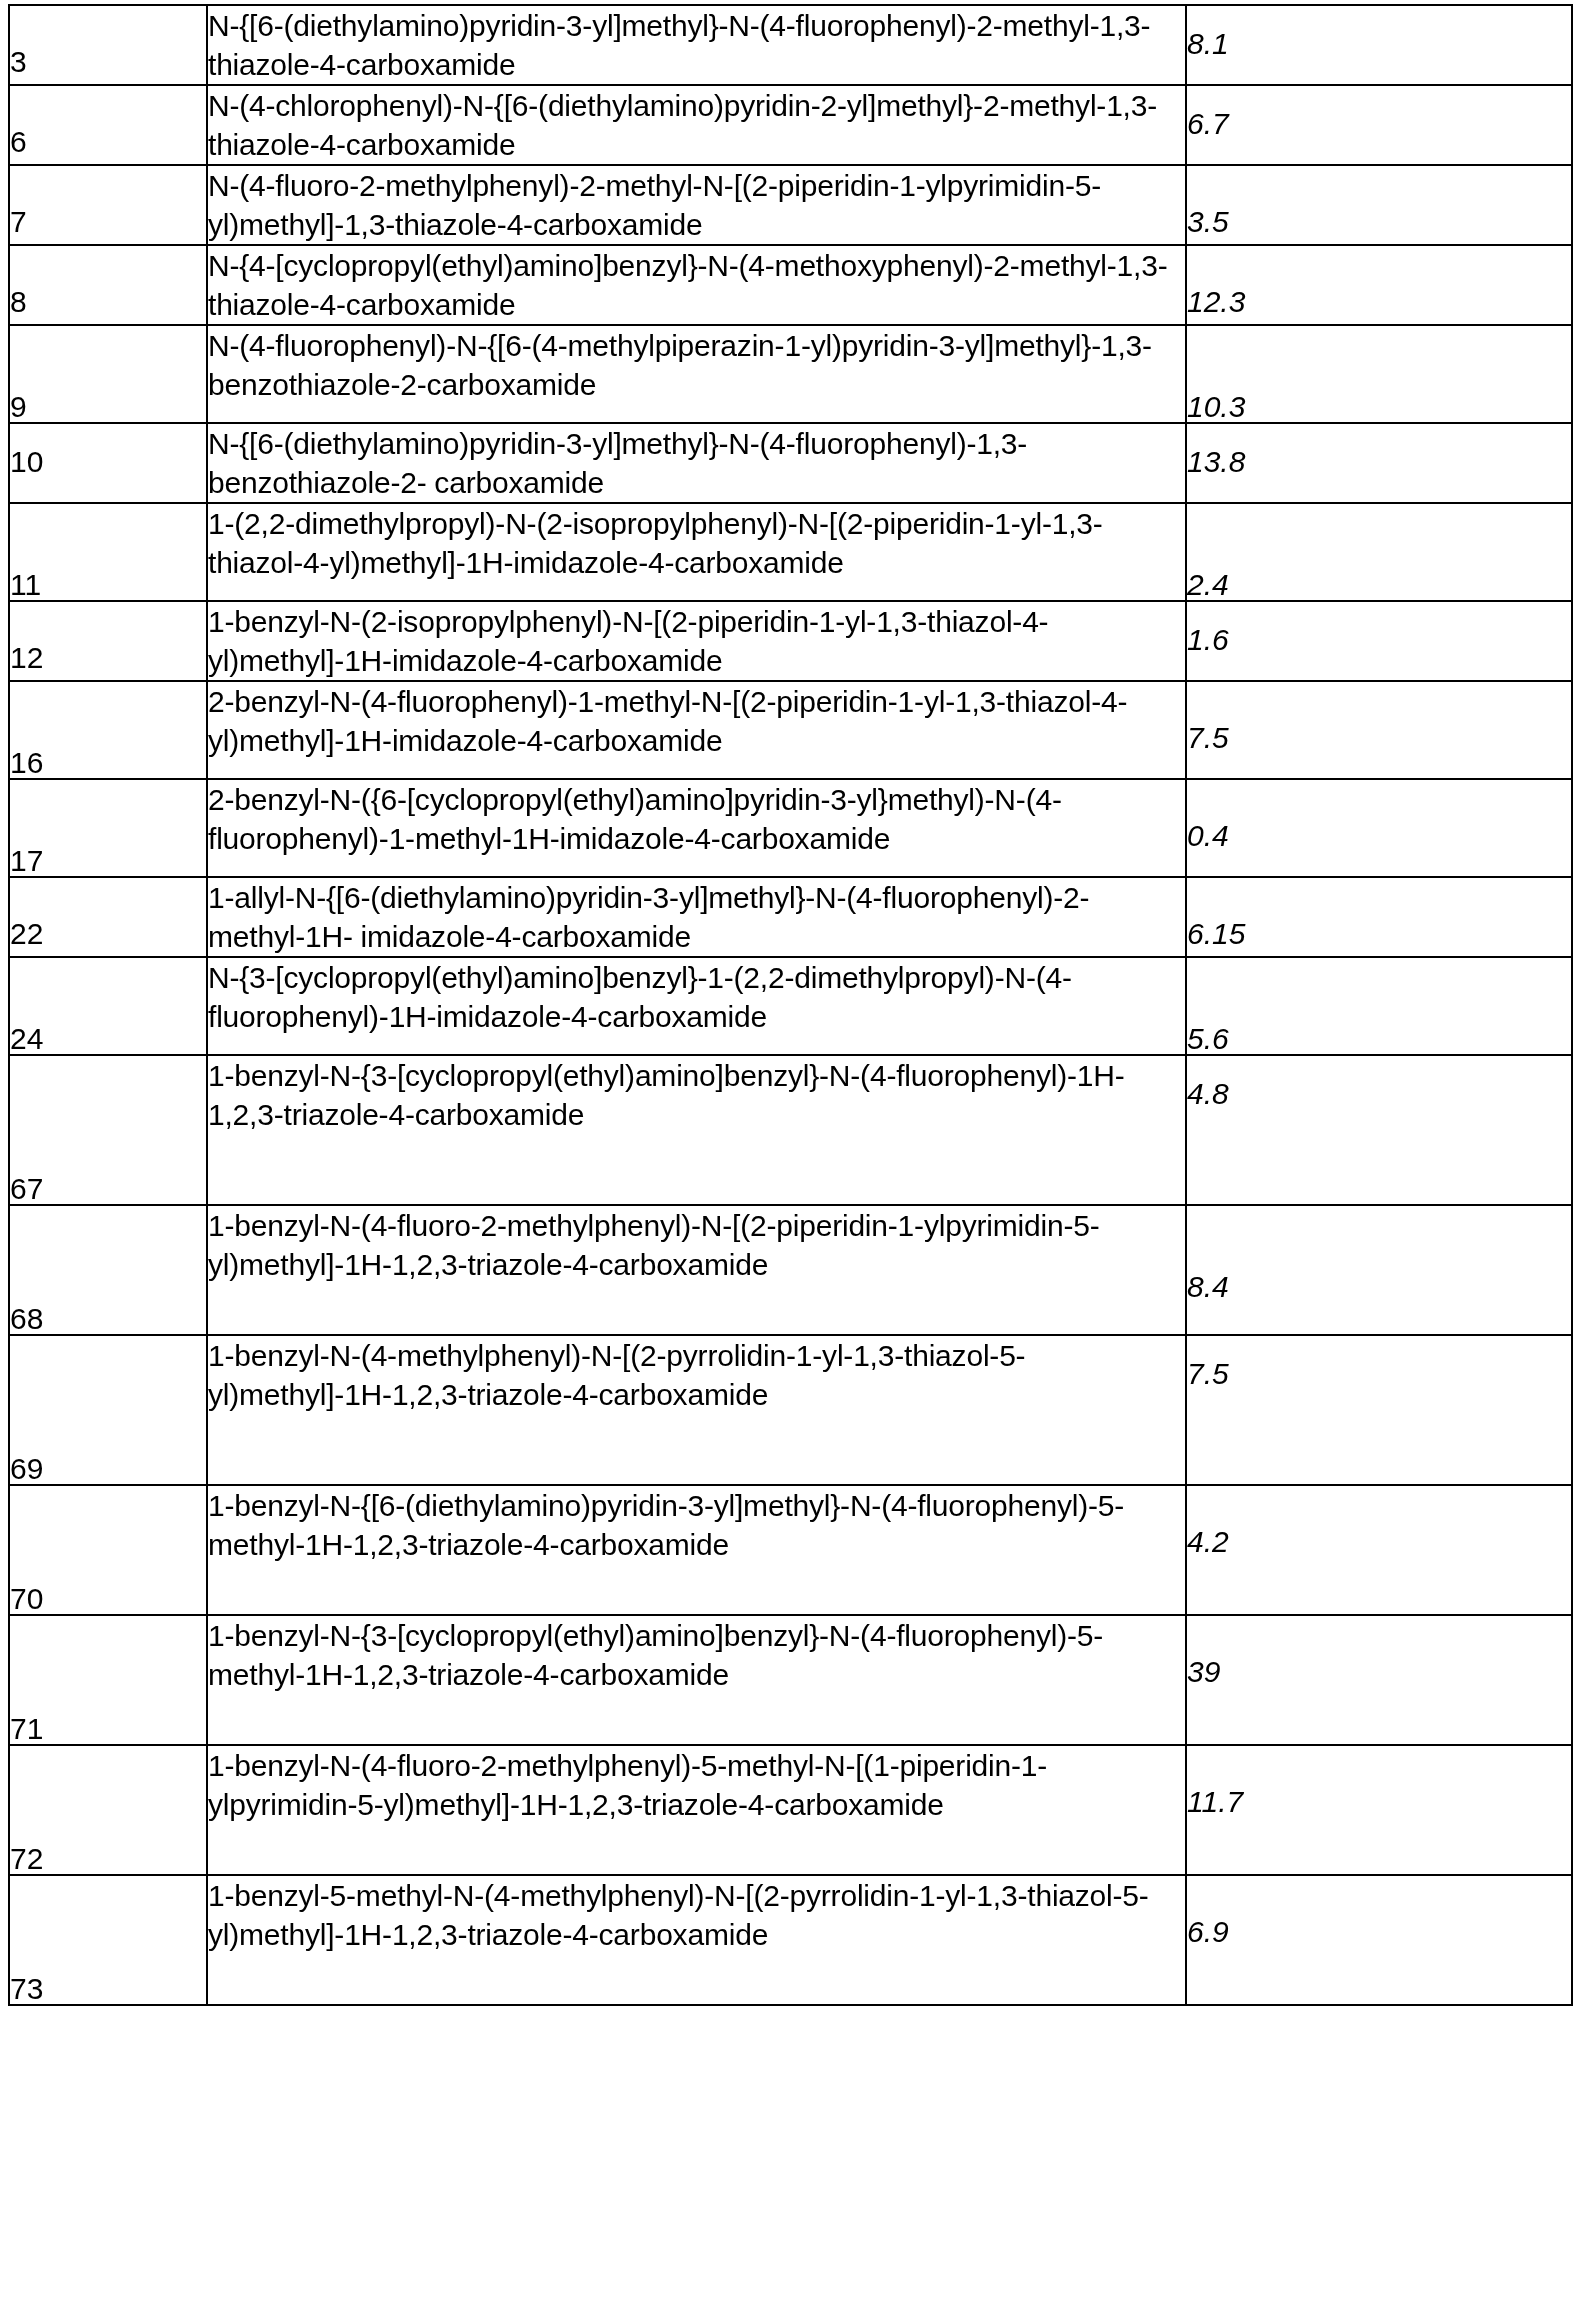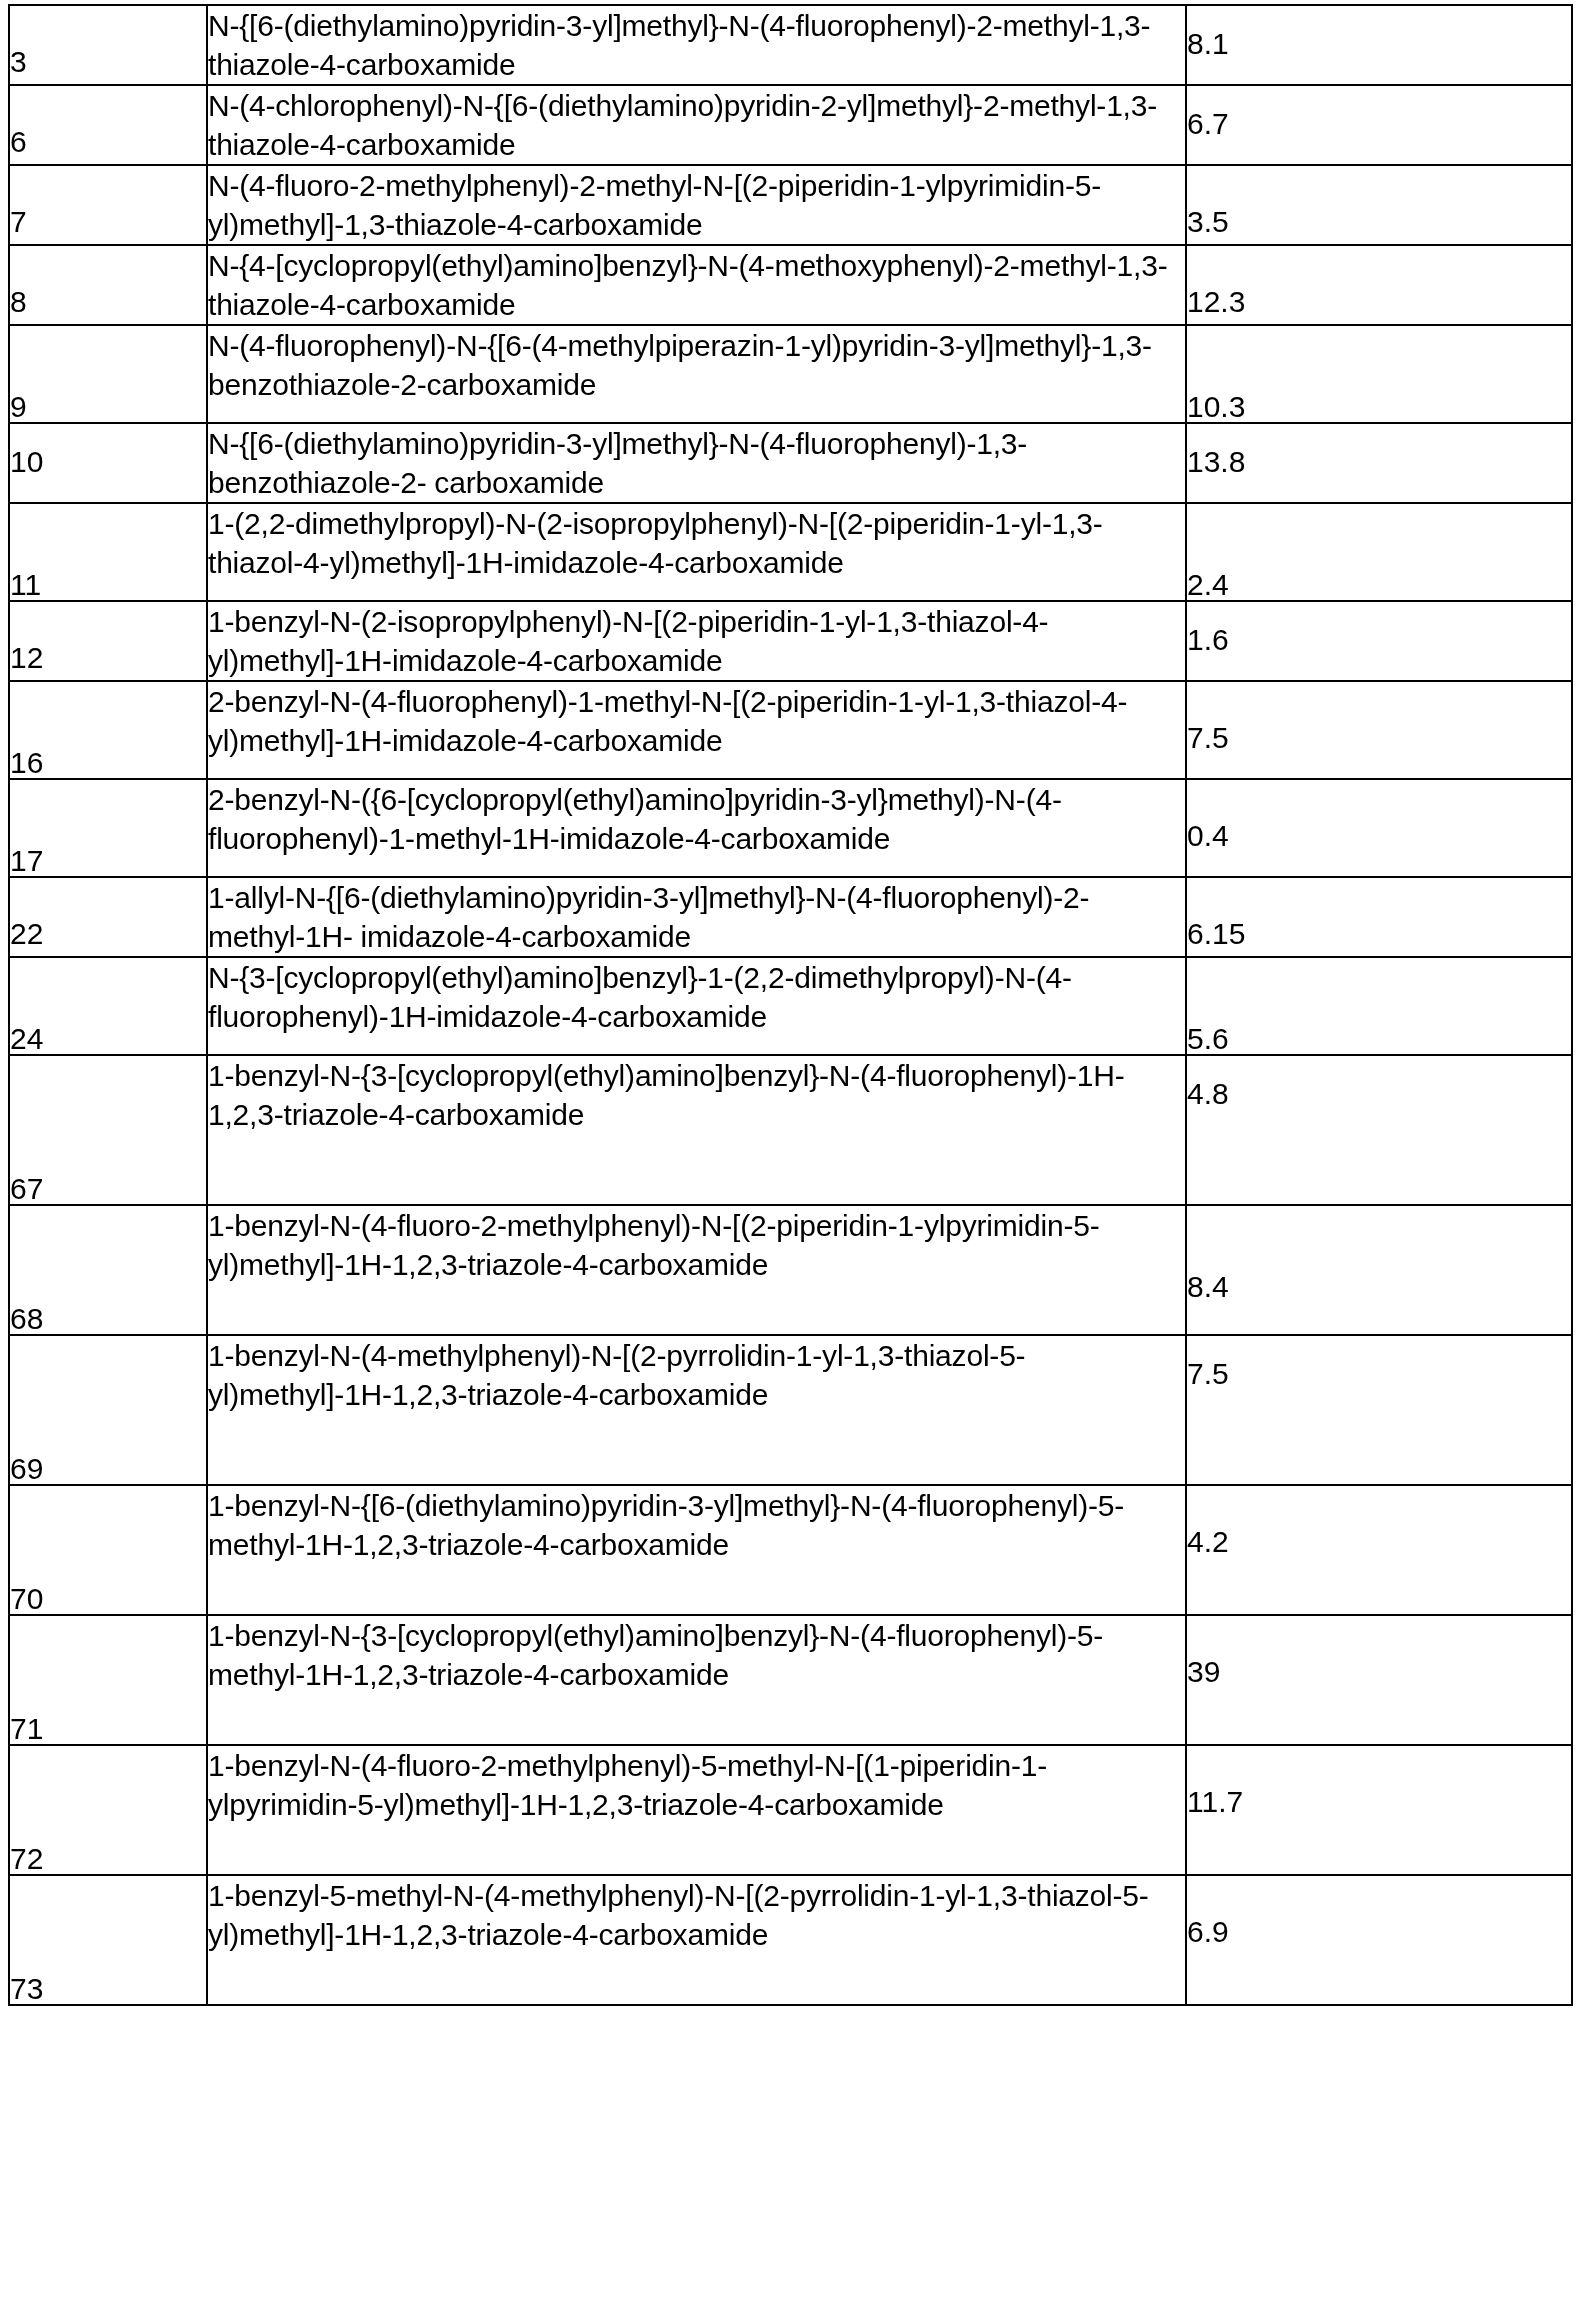--- a/index.html
+++ b/index.html
@@ -52,20 +52,21 @@
     font-size: 30px;
     line-height: 1.30;
     padding: 3.6px 5.3px 3.6px 8px;
     letter-spacing: -0.2px;
     word-spacing: -0.4px;
   }
   .cell-value {
     font-size: 30px;
     line-height: 1.0;
     padding-left: 8px;
+    font-style: italic;
   }
   .val-inner {
     display: block;
     white-space: nowrap;
   }
   .v-upper  { padding-top: 23px; }
   .v-mid    { padding-top: 41px; }
   .v-low    { padding-top: 66px; }
   .v-bottom { padding-top: 118px; }
   .v-xbottom{ padding-top: 98px; }

